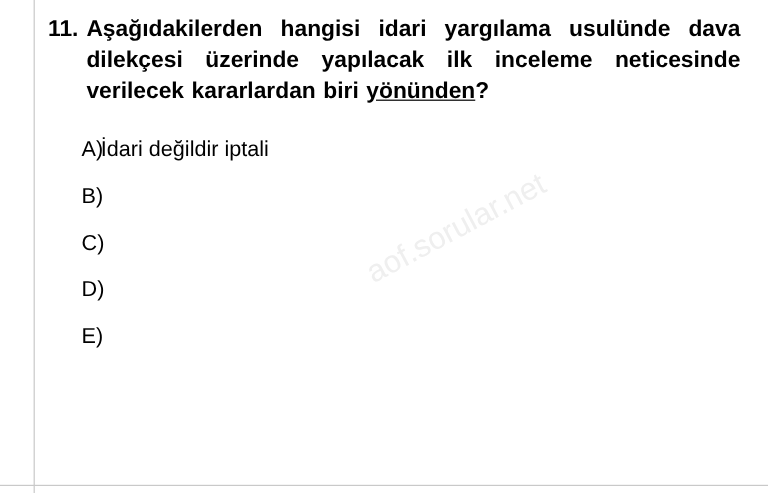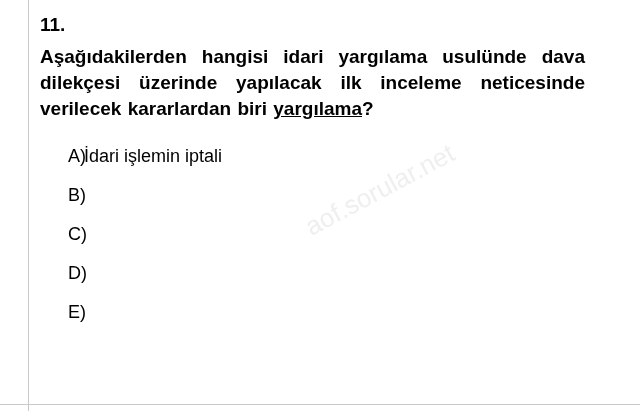--- a/index.html
+++ b/index.html
@@ -69,21 +69,20 @@
     position: absolute;
     left: 40px;
     top: 0;
     width: 590px;
     z-index: 10;
   }
   .question-block {
     display: flex;
     align-items: flex-start;
     padding-top: 12px;
-    flex-direction: column;
   }
   .q-number {
     font-size: 19px;
     font-weight: bold;
     width: 32px;
     flex: 0 0 32px;
     text-align: right;
     padding-right: 8px;
     line-height: 26px;
     box-sizing: border-box;
@@ -135,28 +134,28 @@
   <div class="left-rule"></div>
   <div class="bottom-rule"></div>
 
   <div class="watermark-side">aof.sorular.net</div>
   <div class="watermark-center">aof.sorular.net</div>
 
   <div class="content">
 
     <div class="question-block">
       <div class="q-number">11.</div>
-      <div class="q-text"><span>Aşağıdakilerden hangisi idari yargılama usulünde dava dilekçesi üzerinde yapılacak ilk inceleme neticesinde verilecek kararlardan biri </span><u>yargılama</u><span>?</span></div>
+      <div class="q-text"><span>Aşağıdakilerden hangisi idari yargılama usulünde dava dilekçesi üzerinde yapılacak ilk inceleme neticesinde verilecek kararlardan biri </span><u>yönünden</u><span>?</span></div>
     </div>
 
     <div class="options">
 
       <div class="option">
         <div class="opt-letter">A)</div>
-        <div class="opt-text single">İdari işlemin iptali</div>
+        <div class="opt-text single">İdari değildir iptali</div>
       </div>
 
       <div class="option">
         <div class="opt-letter">B)</div>
       </div>
 
       <div class="option">
         <div class="opt-letter">C)</div>
       </div>
 

